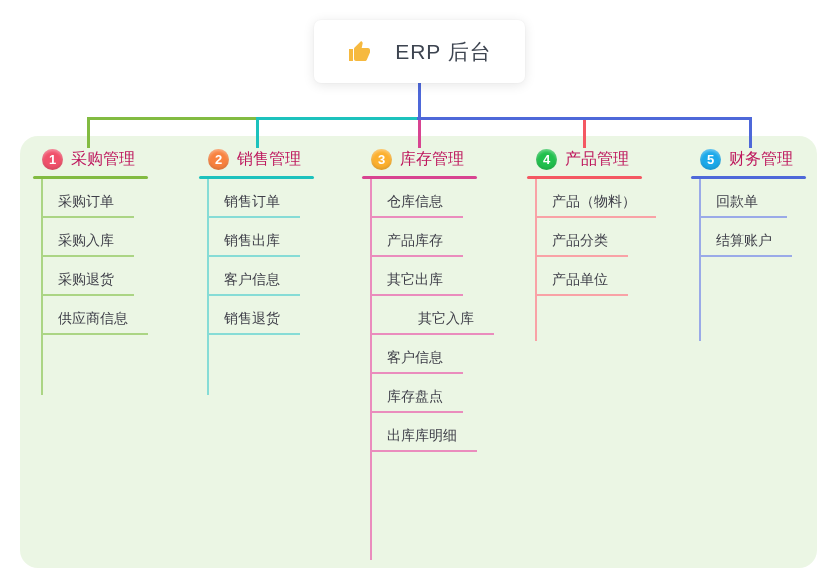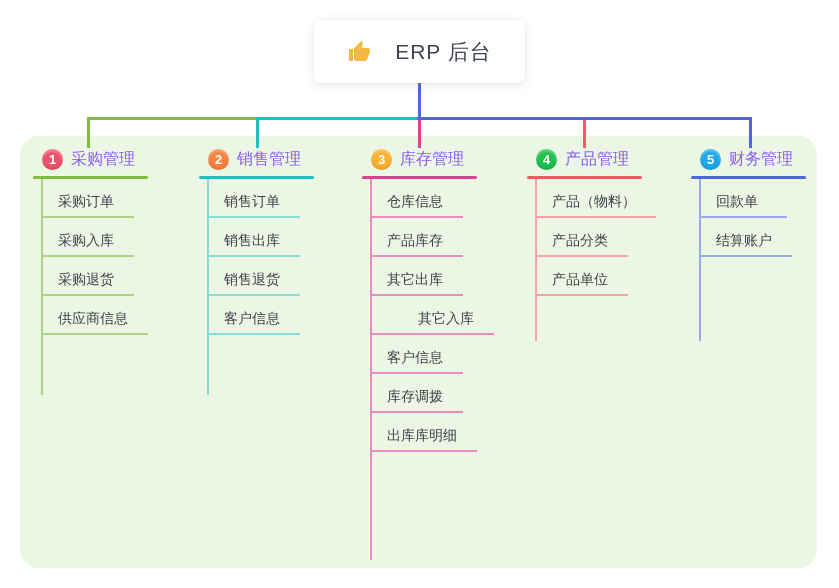--- a/index.html
+++ b/index.html
@@ -22,21 +22,21 @@
   .thumb-icon{width:24px;height:24px;display:inline-block;}
   .cline{position:absolute;z-index:1;}
   .branch{position:absolute;top:148px;width:170px;z-index:2;}
   .b-head{display:flex;align-items:center;height:22px;padding-left:9px;}
   .badge{
     width:21px;height:21px;border-radius:50%;flex:0 0 21px;
     color:#fff;font-size:13px;font-weight:bold;line-height:21px;text-align:center;
     background:#999;
     box-shadow:inset 0 -2px 3px rgba(0,0,0,0.12), inset 0 2px 3px rgba(255,255,255,0.35);
   }
-  .b-label{margin-left:8px;font-size:16px;font-weight:500;color:#8b5cf6;white-space:nowrap;}
+  .b-label{margin-left:8px;font-size:16px;font-weight:500;color:#be185d;white-space:nowrap;}
   .h-line{width:115px;height:3px;margin-top:6px;border-radius:2px;background:#888;}
   .items{position:relative;}
   .vline{position:absolute;left:8px;top:0;width:2px;background:#bbb;}
   .item-row{
     margin-left:8px;height:39px;box-sizing:border-box;
     border-bottom:2px solid #bbb;
     display:flex;align-items:flex-end;
     width:fit-content;min-width:88px;
     padding-left:17px;padding-right:20px;
     cursor:default;
@@ -101,24 +101,24 @@
     <div class="h-line" style="background: rgb(28, 194, 189);"></div>
     <div class="items">
       <div class="vline" style="background: rgb(134, 220, 214); height: 216.4px;"></div>
     <div class="item-row" style="border-bottom-color: rgb(134, 220, 214);">
     <span>销售订单</span>
   </div>
           <div class="item-row" style="border-bottom-color: rgb(134, 220, 214);">
     <span>销售出库</span>
   </div>
           <div class="item-row" style="border-bottom-color: rgb(134, 220, 214);">
-    <span>销售退货</span>
+    <span>客户信息</span>
   </div>
           <div class="item-row" style="border-bottom-color: rgb(134, 220, 214);">
-    <span>客户信息</span>
+    <span>销售退货</span>
   </div>
         </div>
   </div>
       <div class="branch" style="left: 362px;">
     <div class="b-head">
       <div class="badge" style="background: rgb(252, 176, 46);">3</div>
       <div class="b-label">库存管理</div>
     </div>
     <div class="h-line" style="background: rgb(216, 68, 145);"></div>
     <div class="items">
@@ -132,21 +132,21 @@
           <div class="item-row" style="border-bottom-color: rgb(234, 140, 189);">
     <span>其它出库</span>
   </div>
           <div class="item-row" style="border-bottom-color: rgb(234, 140, 189); padding-left: 48px;">
     <span>其它入库</span>
   </div>
           <div class="item-row" style="border-bottom-color: rgb(234, 140, 189);">
     <span>客户信息</span>
   </div>
           <div class="item-row" style="border-bottom-color: rgb(234, 140, 189);">
-    <span>库存调拨</span>
+    <span>库存盘点</span>
   </div>
           <div class="item-row" style="border-bottom-color: rgb(234, 140, 189);">
     <span>出库库明细</span>
   </div>
         </div>
   </div>
       <div class="branch" style="left: 527px;">
     <div class="b-head">
       <div class="badge" style="background: rgb(33, 192, 77);">4</div>
       <div class="b-label">产品管理</div>

